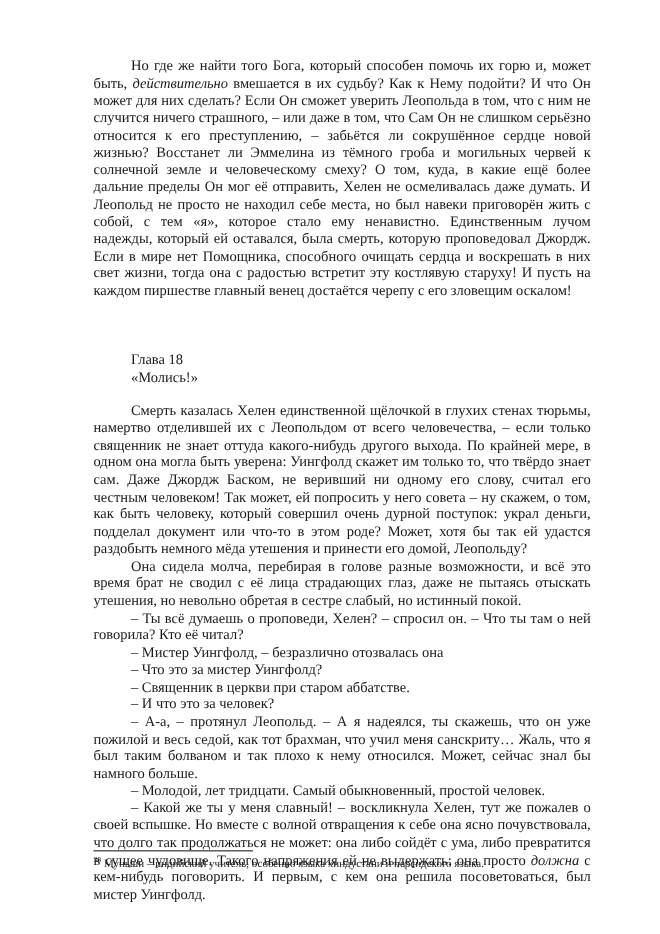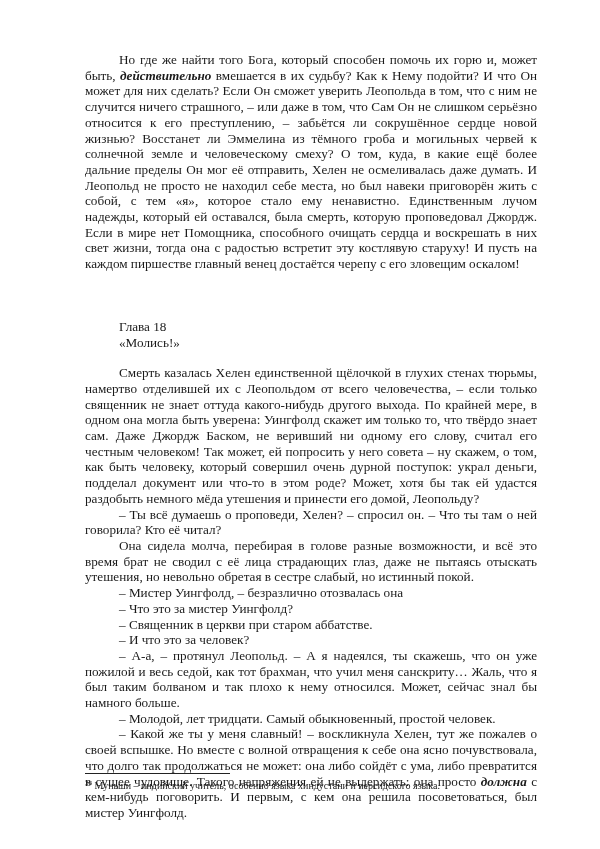--- a/index.html
+++ b/index.html
@@ -6,21 +6,21 @@
   body { width: 600px; height: 849px; position: relative; overflow: hidden; }
   .page {
     position: absolute; left: 85px; top: 52px; width: 452px;
     font-family: "Liberation Serif", serif;
     font-size: 13.2px; line-height: 15.7px; color: #1a1a1a;
   }
   .p { margin: 0; text-align: justify; text-indent: 34px; }
   .gap-after-first { height: 47px; }
   .heading { margin: 0; padding-left: 34px; }
   .gap-after-heading { height: 15px; }
-  i { font-style: italic; font-weight: bold; }
+  i { font-style: italic; }
   sup { font-size: 8px; line-height: 0; vertical-align: 5px; }
   .footnote-rule {
     position: absolute; left: 85px; top: 773px; width: 145px; height: 1px;
     background: #222;
   }
   .footnote {
     position: absolute; left: 85px; top: 779px; width: 452px;
     font-family: Liberation Serif, serif; font-size: 10px; line-height: 13px; color: #1a1a1a;
   }
   .footnote sup { font-size: 7px; vertical-align: 4px; }
@@ -32,22 +32,22 @@
   <p class="p"><span>Но где же найти того Бога, который способен помочь их горю и, может быть, </span><i>действительно</i><span> вмешается в их судьбу? Как к Нему подойти? И что Он может для них сделать? Если Он сможет уверить Леопольда в том, что с ним не случится ничего страшного, – или даже в том, что Сам Он не слишком серьёзно относится к его преступлению, – забьётся ли сокрушённое сердце новой жизнью? Восстанет ли Эммелина из тёмного гроба и могильных червей к солнечной земле и человеческому смеху? О том, куда, в какие ещё более дальние пределы Он мог её отправить, Хелен не осмеливалась даже думать. И Леопольд не просто не находил себе места, но был навеки приговорён жить с собой, с тем «я», которое стало ему ненавистно. Единственным лучом надежды, который ей оставался, была смерть, которую проповедовал Джордж. Если в мире нет Помощника, способного очищать сердца и воскрешать в них свет жизни, тогда она с радостью встретит эту костлявую старуху! И пусть на каждом пиршестве главный венец достаётся черепу с его зловещим оскалом!</span></p>
 
   <div class="gap-after-first"></div>
 
   <p class="heading">Глава 18</p>
   <p class="heading">«Молись!»</p>
 
   <div class="gap-after-heading"></div>
 
   <p class="p">Смерть казалась Хелен единственной щёлочкой в глухих стенах тюрьмы, намертво отделившей их с Леопольдом от всего человечества, – если только священник не знает оттуда какого-нибудь другого выхода. По крайней мере, в одном она могла быть уверена: Уингфолд скажет им только то, что твёрдо знает сам. Даже Джордж Баском, не веривший ни одному его слову, считал его честным человеком! Так может, ей попросить у него совета – ну скажем, о том, как быть человеку, который совершил очень дурной поступок: украл деньги, подделал документ или что-то в этом роде? Может, хотя бы так ей удастся раздобыть немного мёда утешения и принести его домой, Леопольду?</p>
+  <p class="p">Она сидела молча, перебирая в голове разные возможности, и всё это время брат не сводил с её лица страдающих глаз, даже не пытаясь отыскать утешения, но невольно обретая в сестре слабый, но истинный покой.</p>
   <p class="p">– Ты всё думаешь о проповеди, Хелен? – спросил он. – Что ты там о ней говорила? Кто её читал?</p>
-  <p class="p">Она сидела молча, перебирая в голове разные возможности, и всё это время брат не сводил с её лица страдающих глаз, даже не пытаясь отыскать утешения, но невольно обретая в сестре слабый, но истинный покой.</p>
   <p class="p">– Мистер Уингфолд, – безразлично отозвалась она</p>
   <p class="p">– Что это за мистер Уингфолд?</p>
   <p class="p">– Священник в церкви при старом аббатстве.</p>
   <p class="p">– И что это за человек?</p>
   <p class="p">– А-а, – протянул Леопольд. – А я надеялся, ты скажешь, что он уже пожилой и весь седой, как тот брахман, что учил меня санскриту… Жаль, что я был таким болваном и так плохо к нему относился. Может, сейчас знал бы намного больше.</p>
   <p class="p">– Молодой, лет тридцати. Самый обыкновенный, простой человек.</p>
 
 
   <p class="p"><span>– Какой же ты у меня славный! – воскликнула Хелен, тут же пожалев о своей вспышке. Но вместе с волной отвращения к себе она ясно почувствовала, что долго так продолжаться не может: она либо сойдёт с ума, либо превратится в сущее чудовище. Такого напряжения ей не выдержать: она просто </span><i>должна</i><span> с кем-нибудь поговорить. И первым, с кем она решила посоветоваться, был мистер Уингфолд.</span></p>
 

